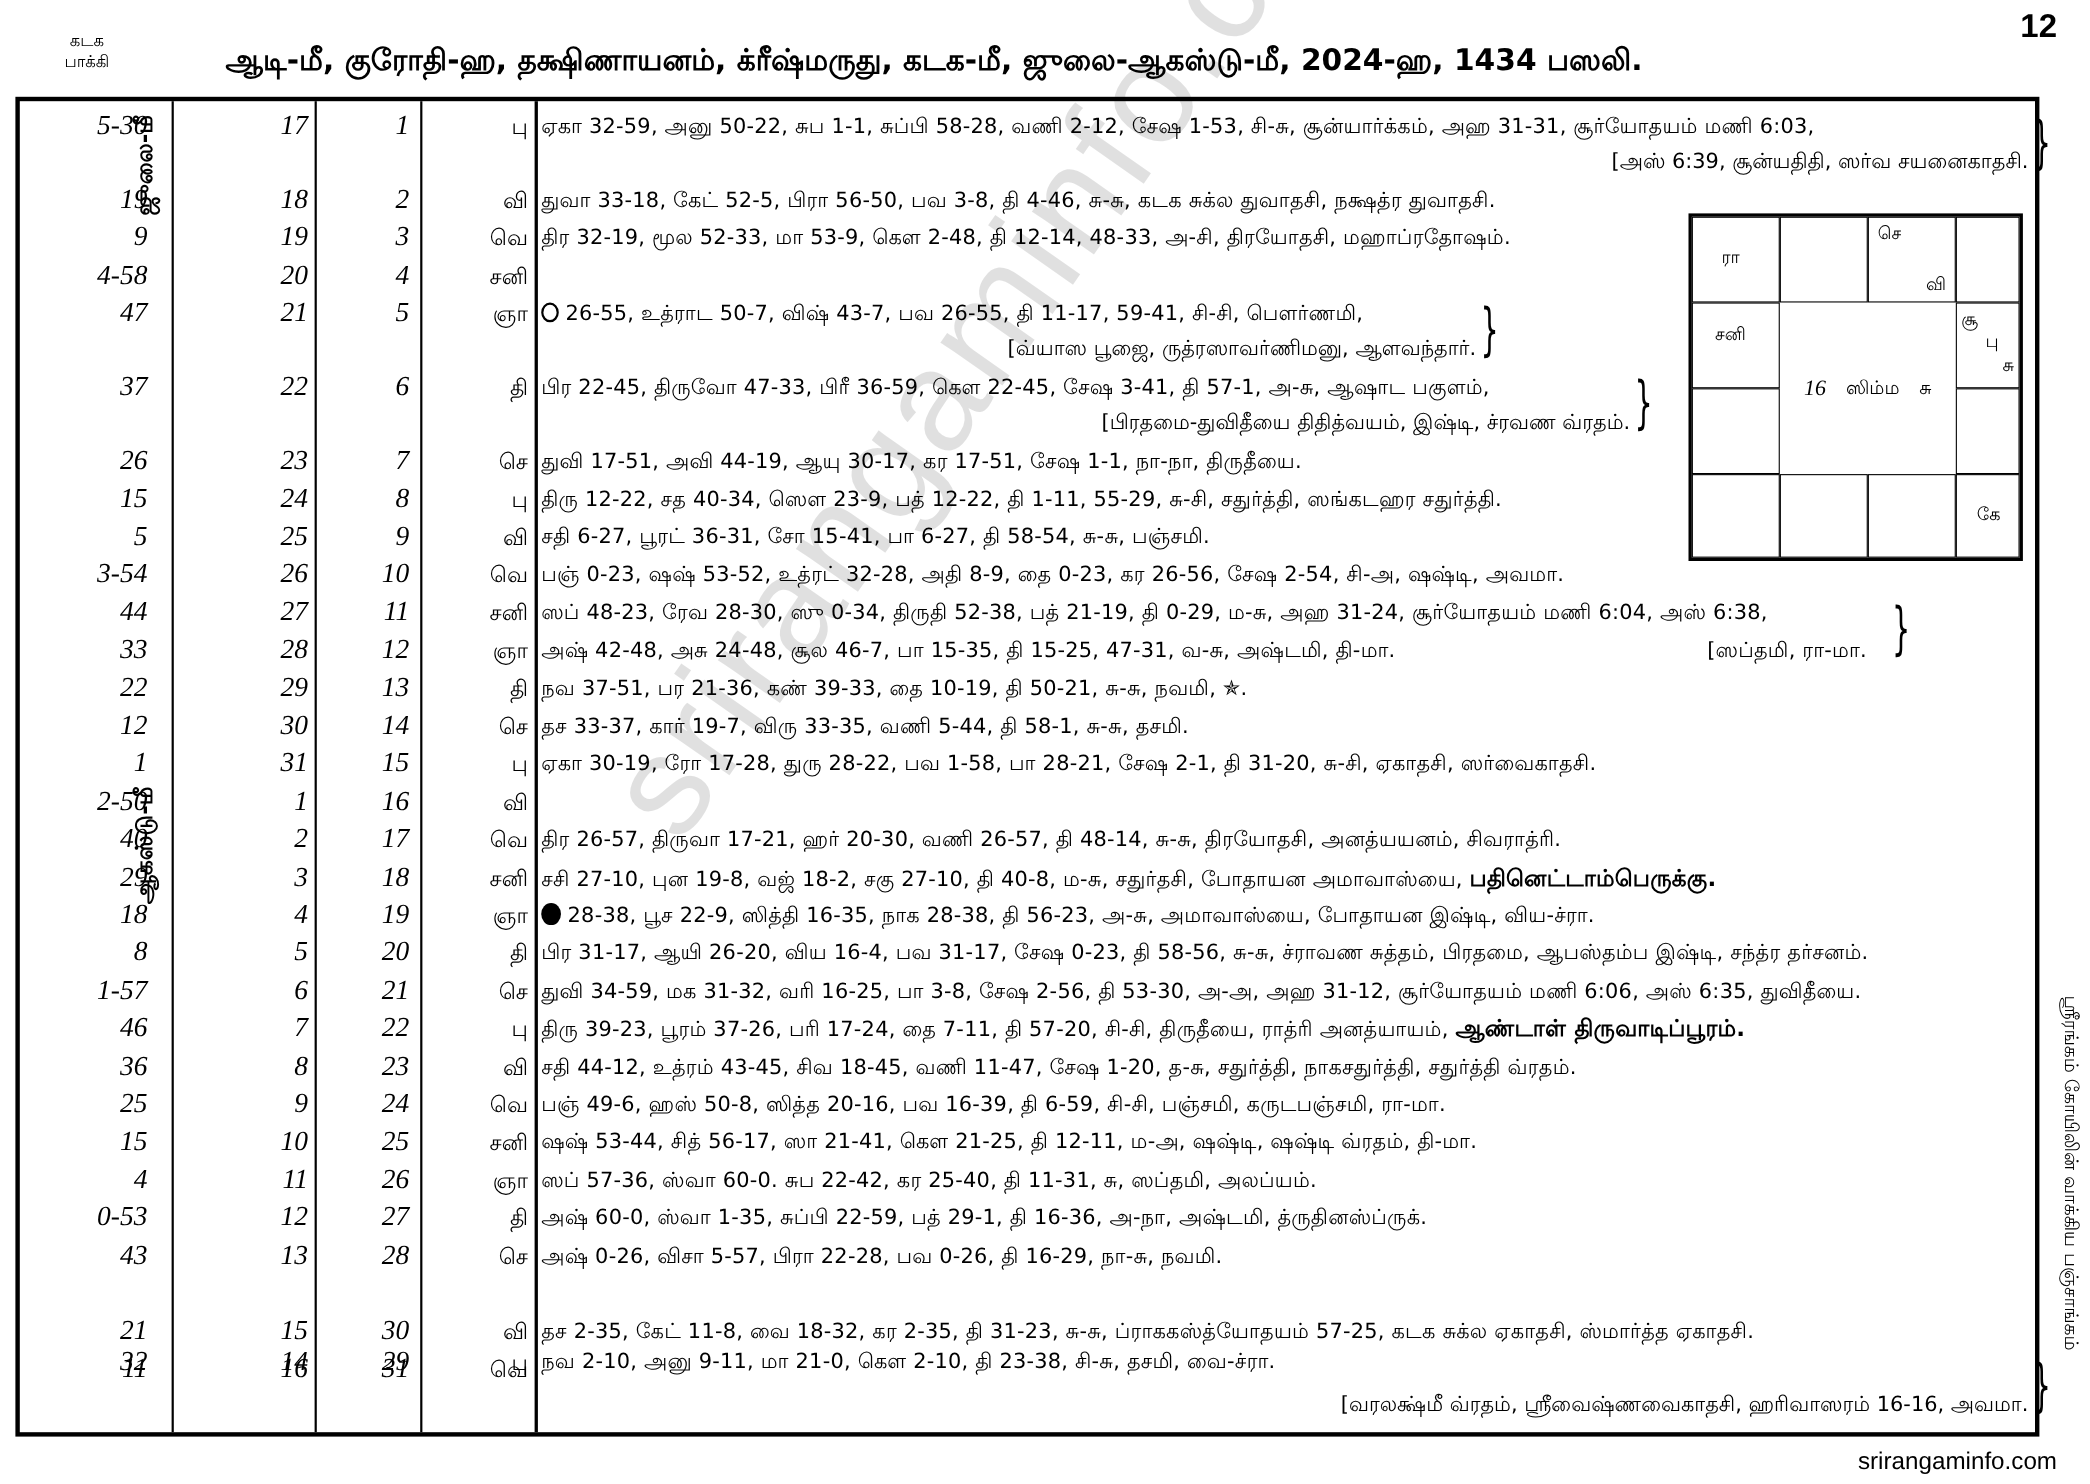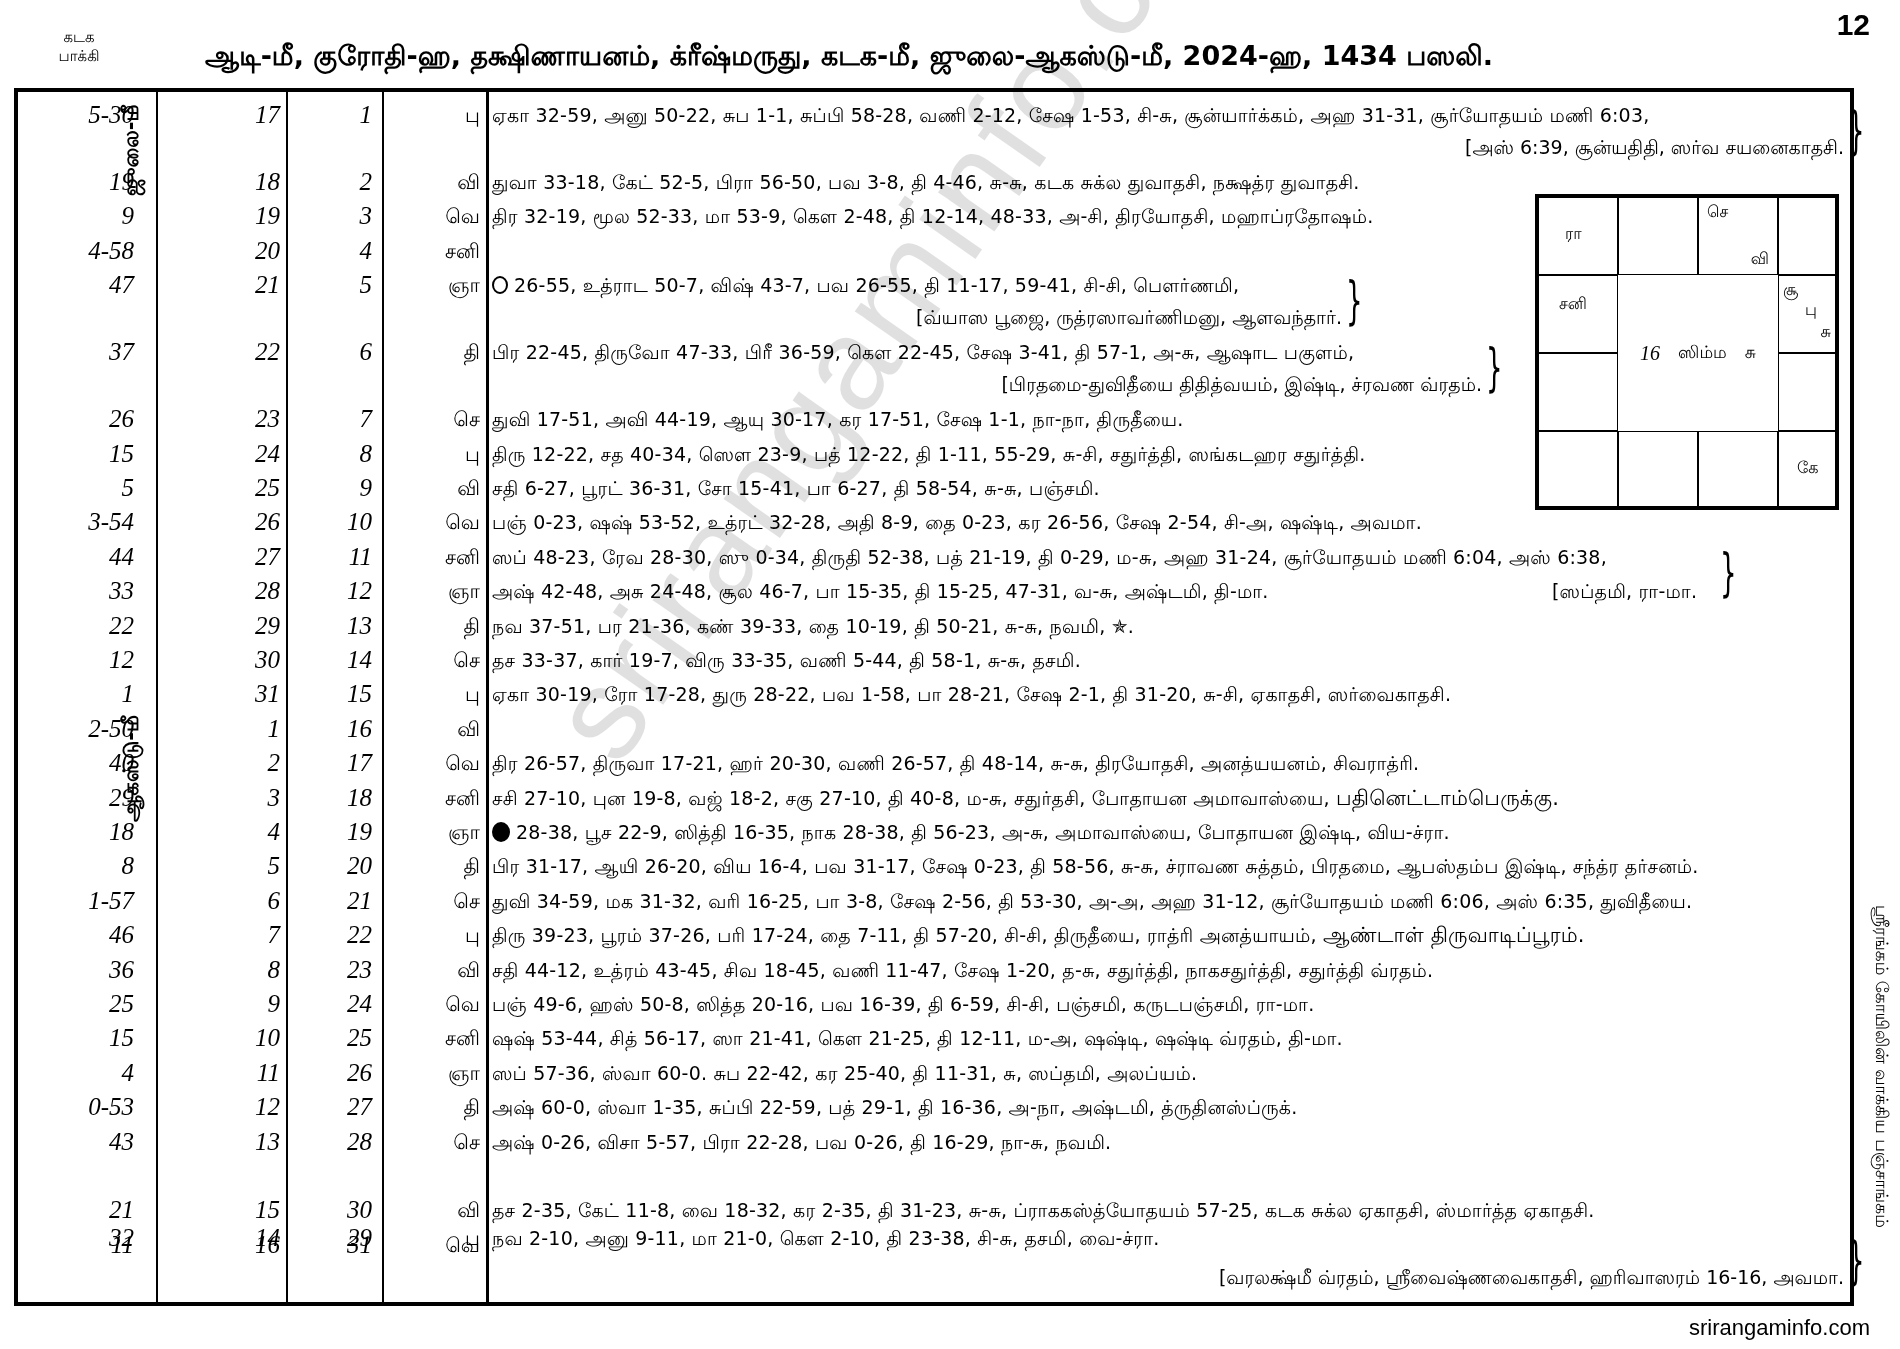--- a/index.html
+++ b/index.html
@@ -43,21 +43,21 @@
   .c-tam { left: 268px; width: 96px; padding-right: 10px; box-sizing: border-box; }
   .c-day {
     left: 364px; width: 104px; padding-right: 6px; box-sizing: border-box;
     font-style: normal; font-family: "DejaVu Sans", sans-serif; font-size: 20px;
   }
   .c-text {
     left: 474px; width: 1370px; text-align: left; white-space: nowrap;
     font-family: "DejaVu Sans", sans-serif; font-style: normal; font-size: 19px;
     line-height: 34px; letter-spacing: 0.2px;
   }
-  .c-text .bold { font-weight: normal; font-size: 21px; }
+  .c-text .bold { font-weight: bold; font-size: 21px; }
   .c-text2 {
     position: absolute; left: 474px; width: 1352px; top: 32px; height: 32px;
     text-align: right; white-space: nowrap;
     font-family: "DejaVu Sans", sans-serif; font-size: 19px; line-height: 34px;
   }
   .brace {
     position: absolute; font-family: "DejaVu Sans", sans-serif;
     font-size: 52px; line-height: 52px; transform: scaleX(0.5);
     transform-origin: left top;
   }

